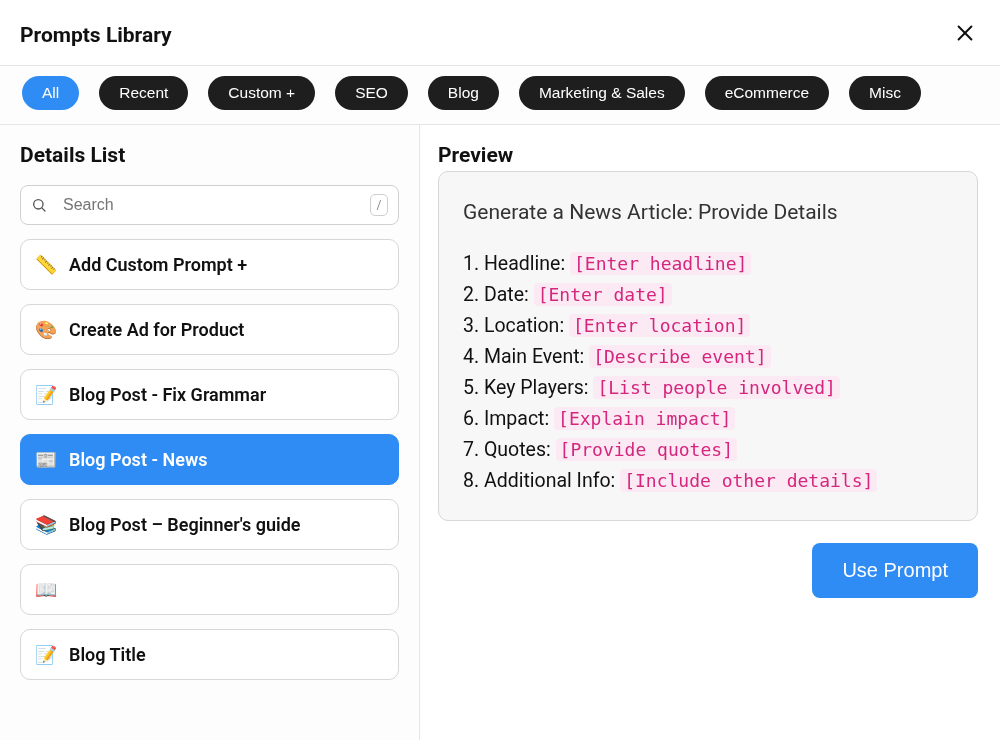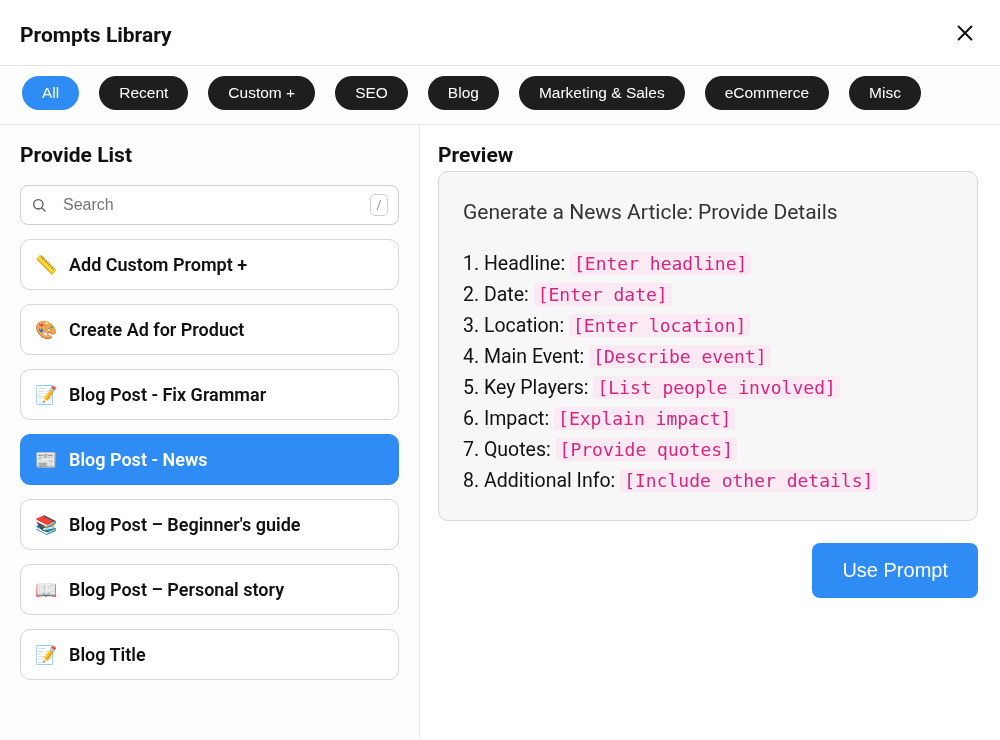--- a/index.html
+++ b/index.html
@@ -54,21 +54,21 @@
     <button class="pill">Custom +</button>
     <button class="pill">SEO</button>
     <button class="pill">Blog</button>
     <button class="pill">Marketing &amp; Sales</button>
     <button class="pill">eCommerce</button>
     <button class="pill">Misc</button>
   </div>
 
   <div class="body">
     <div class="left">
-      <div class="section-title">Provide List</div>
+      <div class="section-title">Details List</div>
 
       <div class="search-wrap">
         <span class="search-icon">
           <svg width="16" height="16" viewBox="0 0 24 24" fill="none" stroke="#555" stroke-width="2" stroke-linecap="round">
               <circle cx="11" cy="11" r="7"></circle>
               <line x1="21" y1="21" x2="16.65" y2="16.65"></line>
             </svg>
         </span>
         <input type="text" placeholder="Search" style="">
         <span class="slash-hint">/</span>
@@ -90,21 +90,20 @@
         <div class="list-item selected">
           <span class="emoji">📰</span>
           <span>Blog Post - News</span>
         </div>
         <div class="list-item">
           <span class="emoji">📚</span>
           <span>Blog Post – Beginner's guide</span>
         </div>
         <div class="list-item">
           <span class="emoji">📖</span>
-          <span>Blog Post – Personal story</span>
         </div>
         <div class="list-item">
           <span class="emoji">📝</span>
           <span>Blog Title</span>
         </div>
       </div>
     </div>
 
     <div class="right">
       <div class="section-title">Preview</div>

